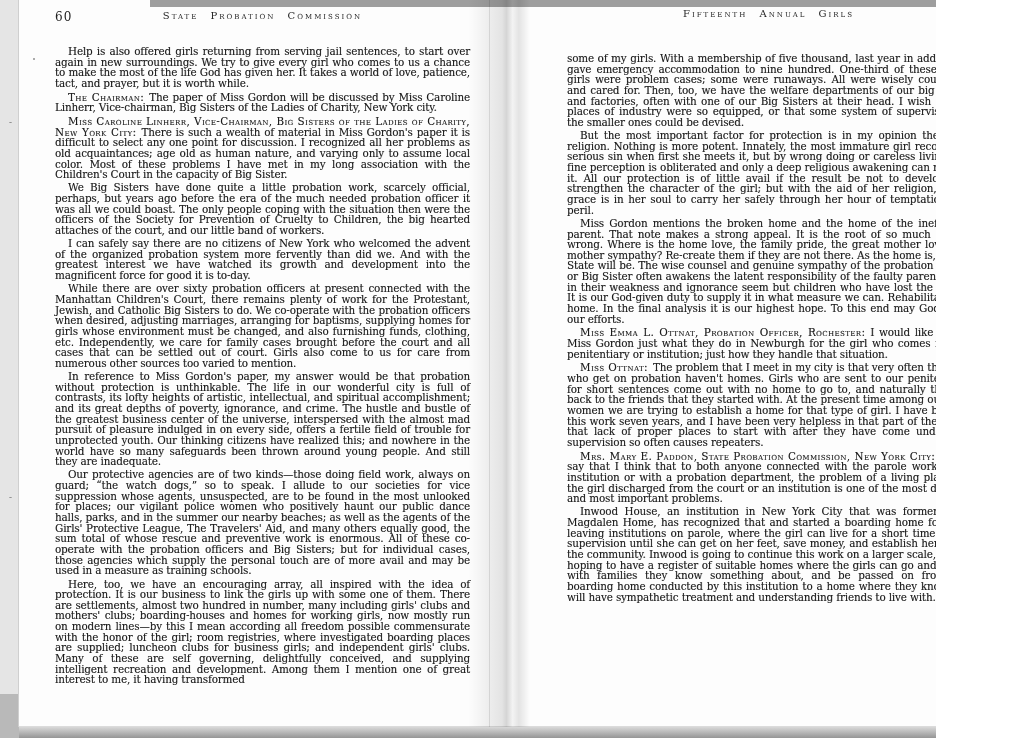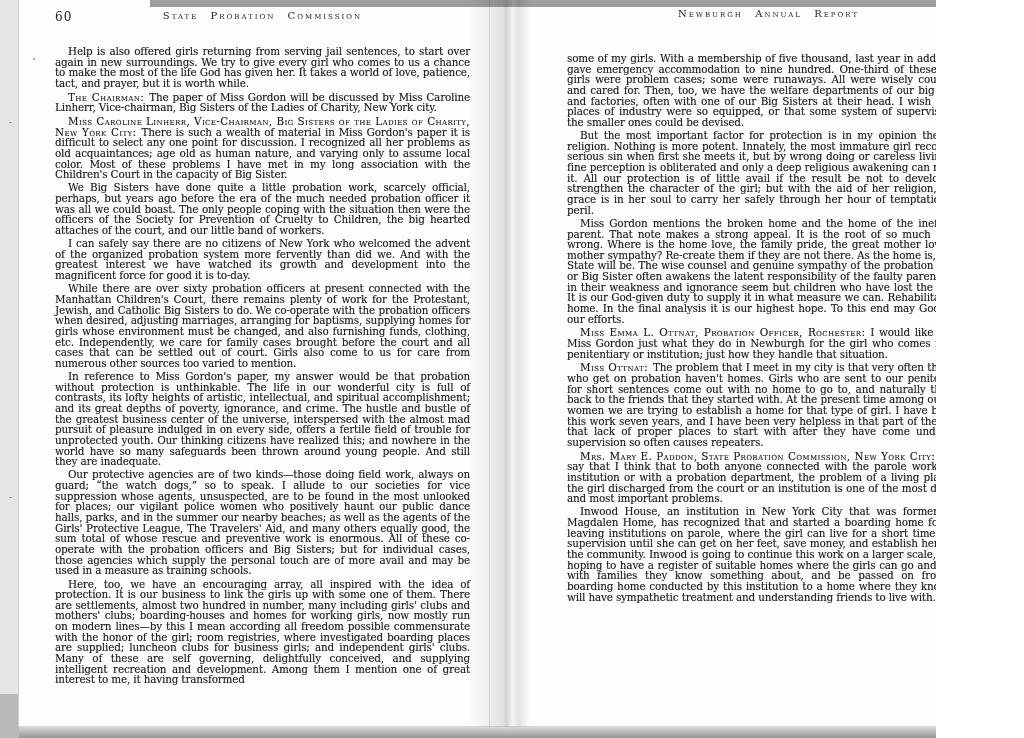--- a/index.html
+++ b/index.html
@@ -100,21 +100,21 @@
         <p class="para">I can safely say there are no citizens of New York who welcomed the advent of the organized probation system more fervently than did we. And with the greatest interest we have watched its growth and development into the magnificent force for good it is to-day.</p>
         <p class="para">While there are over sixty probation officers at present connected with the Manhattan Children's Court, there remains plenty of work for the Protestant, Jewish, and Catholic Big Sisters to do. We co-operate with the probation officers when desired, adjusting marriages, arranging for baptisms, supplying homes for girls whose environment must be changed, and also furnishing funds, clothing, etc. Independently, we care for family cases brought before the court and all cases that can be settled out of court. Girls also come to us for care from numerous other sources too varied to mention.</p>
         <p class="para">In reference to Miss Gordon's paper, my answer would be that probation without protection is unthinkable. The life in our wonderful city is full of contrasts, its lofty heights of artistic, intellectual, and spiritual accomplishment; and its great depths of poverty, ignorance, and crime. The hustle and bustle of the greatest business center of the universe, interspersed with the almost mad pursuit of pleasure indulged in on every side, offers a fertile field of trouble for unprotected youth. Our thinking citizens have realized this; and nowhere in the world have so many safeguards been thrown around young people. And still they are inadequate.</p>
         <p class="para">Our protective agencies are of two kinds—those doing field work, always on guard; “the watch dogs,” so to speak. I allude to our societies for vice suppression whose agents, unsuspected, are to be found in the most unlooked for places; our vigilant police women who positively haunt our public dance halls, parks, and in the summer our nearby beaches; as well as the agents of the Girls' Protective League, The Travelers' Aid, and many others equally good, the sum total of whose rescue and preventive work is enormous. All of these co-operate with the probation officers and Big Sisters; but for individual cases, those agencies which supply the personal touch are of more avail and may be used in a measure as training schools.</p>
         <p class="para">Here, too, we have an encouraging array, all inspired with the idea of protection. It is our business to link the girls up with some one of them. There are settlements, almost two hundred in number, many including girls' clubs and mothers' clubs; boarding-houses and homes for working girls, now mostly run on modern lines—by this I mean according all freedom possible commensurate with the honor of the girl; room registries, where investigated boarding places are supplied; luncheon clubs for business girls; and independent girls' clubs. Many of these are self governing, delightfully conceived, and supplying intelligent recreation and development. Among them I mention one of great interest to me, it having transformed</p>
       </div>
   </div>
 
   <div class="page page-right">
     <div class="page-header">
-      <div class="running-title">Newburgh Annual Report</div>
+      <div class="running-title">Fifteenth Annual Girls</div>
       <span class="page-num right-num">61</span>
     </div>
     <div class="page-body">
         <p class="para no-indent">some of my girls. With a membership of five thousand, last year in addition it gave emergency accommodation to nine hundred. One-third of these latter girls were problem cases; some were runaways. All were wisely counseled and cared for. Then, too, we have the welfare departments of our big stores and factories, often with one of our Big Sisters at their head. I wish all our places of industry were so equipped, or that some system of supervision of the smaller ones could be devised.</p>
         <p class="para">But the most important factor for protection is in my opinion the girls' religion. Nothing is more potent. Innately, the most immature girl recognizes serious sin when first she meets it, but by wrong doing or careless living this fine perception is obliterated and only a deep religious awakening can restore it. All our protection is of little avail if the result be not to develop and strengthen the character of the girl; but with the aid of her religion, God's grace is in her soul to carry her safely through her hour of temptation and peril.</p>
         <p class="para">Miss Gordon mentions the broken home and the home of the inefficient parent. That note makes a strong appeal. It is the root of so much that is wrong. Where is the home love, the family pride, the great mother love, the mother sympathy? Re-create them if they are not there. As the home is, so the State will be. The wise counsel and genuine sympathy of the probation officer or Big Sister often awakens the latent responsibility of the faulty parents who in their weakness and ignorance seem but children who have lost the vision. It is our God-given duty to supply it in what measure we can. Rehabilitate the home. In the final analysis it is our highest hope. To this end may God bless our efforts.</p>
         <p class="para has-speaker"><span class="speaker">Miss Emma L. Ottnat, Probation Officer, Rochester:</span> I would like to ask Miss Gordon just what they do in Newburgh for the girl who comes from a penitentiary or institution; just how they handle that situation.</p>
         <p class="para has-speaker"><span class="speaker">Miss Ottnat:</span> The problem that I meet in my city is that very often the girls who get on probation haven't homes. Girls who are sent to our penitentiary for short sentences come out with no home to go to, and naturally they go back to the friends that they started with. At the present time among our club women we are trying to establish a home for that type of girl. I have been in this work seven years, and I have been very helpless in that part of the work; that lack of proper places to start with after they have come under our supervision so often causes repeaters.</p>
         <p class="para has-speaker"><span class="speaker">Mrs. Mary E. Paddon, State Probation Commission, New York City:</span> May I say that I think that to both anyone connected with the parole work of an institution or with a probation department, the problem of a living place for the girl discharged from the court or an institution is one of the most difficult and most important problems.</p>
         <p class="para">Inwood House, an institution in New York City that was formerly the Magdalen Home, has recognized that and started a boarding home for girls leaving institutions on parole, where the girl can live for a short time under supervision until she can get on her feet, save money, and establish herself in the community. Inwood is going to continue this work on a larger scale, and is hoping to have a register of suitable homes where the girls can go and board with families they know something about, and be passed on from the boarding home conducted by this institution to a home where they know she will have sympathetic treatment and understanding friends to live with.</p>

